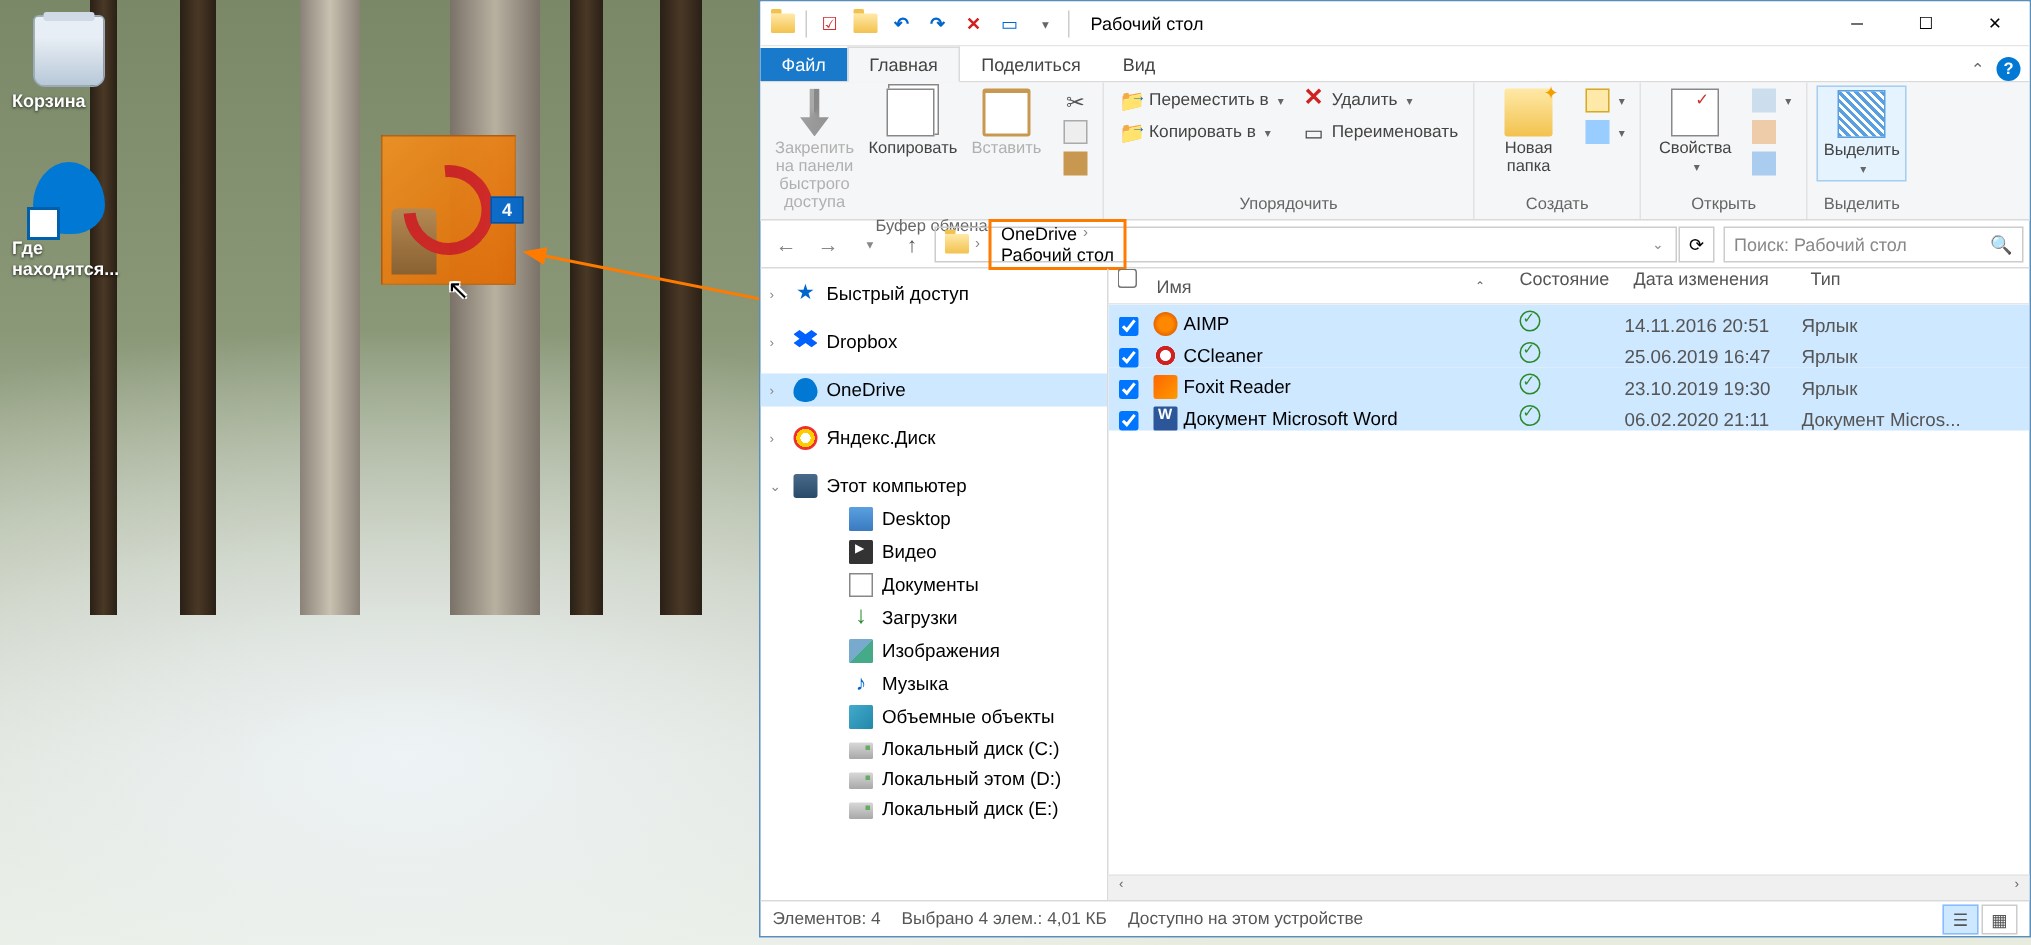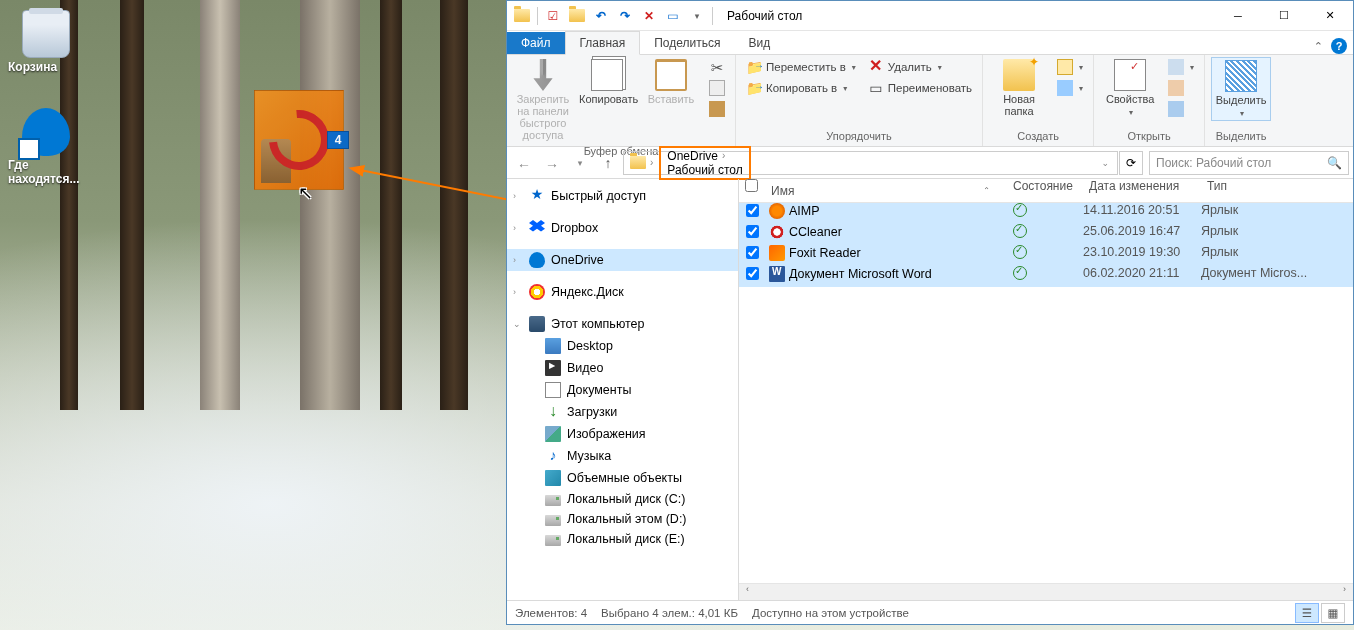--- a/index.html
+++ b/index.html
@@ -70,35 +70,35 @@
 .addr-refresh{width:24px;height:24px;border:1px solid #ccc;display:flex;align-items:center;justify-content:center;margin-left:-1px;}
 .search-box{width:200px;height:24px;border:1px solid #ccc;display:flex;align-items:center;padding:0 6px;margin-left:4px;color:#888;}
 .search-box .sic{margin-left:auto;}
 
 .body{flex:1;display:flex;overflow:hidden;}
 .navpane{width:232px;border-right:1px solid #dadada;overflow-y:auto;padding:6px 0;}
 .nav-item{display:flex;align-items:center;gap:6px;padding:3px 6px 3px 22px;font-size:12.5px;cursor:pointer;position:relative;}
 .nav-selected{background:#cde8ff;}
 .nav-chev{position:absolute;left:6px;font-size:9px;color:#888;}
 .nav-ic{width:16px;height:16px;flex-shrink:0;}
-.nav-sub{padding-left:38px;}
+.nav-sub{padding-left:59px;}
 .nav-spacer{height:10px;}
 
 .filepane{flex:1;display:flex;flex-direction:column;min-width:0;}
 .col-headers{height:24px;border-bottom:1px solid #e5e5e5;display:flex;font-size:12px;color:#555;}
 .col{padding:0 6px;border-right:1px solid transparent;}
 .col-chk{width:26px;text-align:center;}
 .col-name{width:242px;display:flex;align-items:center;}
 .col-state{width:76px;}
 .col-date{width:118px;}
 .col-type{flex:1;}
 .sort-arr{font-size:8px;margin-left:auto;margin-right:10px;color:#666;}
 
 .file-list{flex:1;overflow:auto;}
-.frow{height:21px;display:flex;align-items:flex-start;font-size:12.5px;cursor:pointer;}
+.frow{height:21px;display:flex;align-items:flex-end;font-size:12.5px;cursor:pointer;}
 .frow.sel{background:#cde8ff;}
 .fchk{width:26px;text-align:center;}
 .fchk input{vertical-align:middle;}
 .fname{width:242px;display:flex;align-items:center;gap:4px;padding-left:4px;}
 .fic{width:16px;height:16px;flex-shrink:0;}
 .fstate{width:76px;color:#2a8a2a;text-align:left;padding-left:6px;}
 .fdate{width:118px;color:#555;}
 .ftype{flex:1;color:#555;white-space:nowrap;overflow:hidden;text-overflow:ellipsis;}
 
 .status{height:24px;border-top:1px solid #dadada;display:flex;align-items:center;font-size:11.5px;color:#555;padding:0 8px;gap:14px;}

